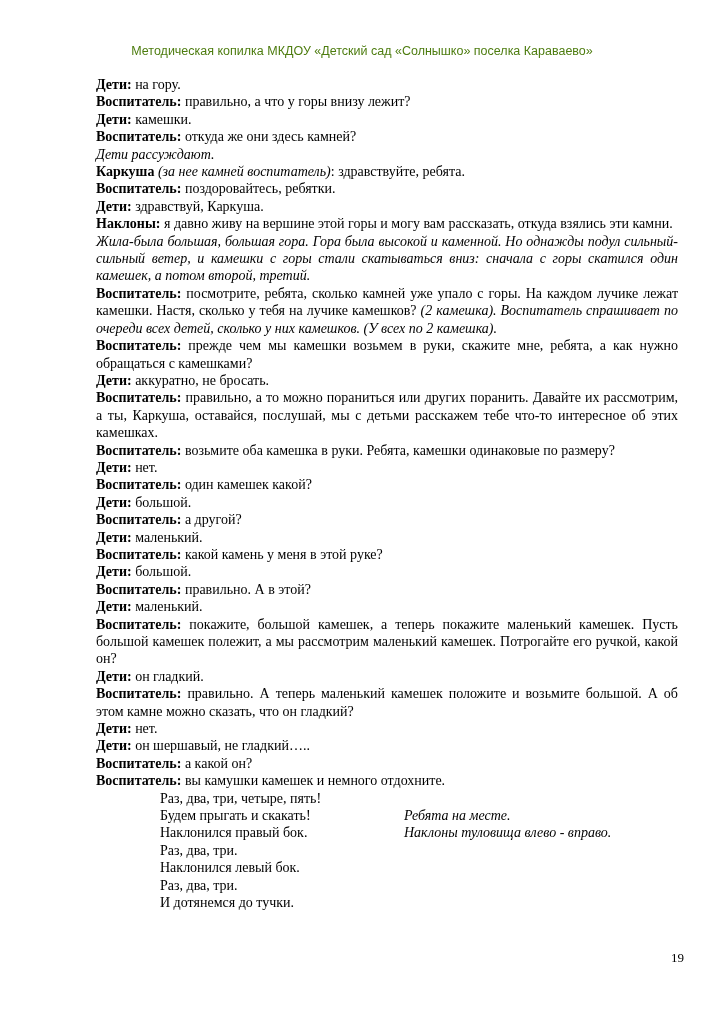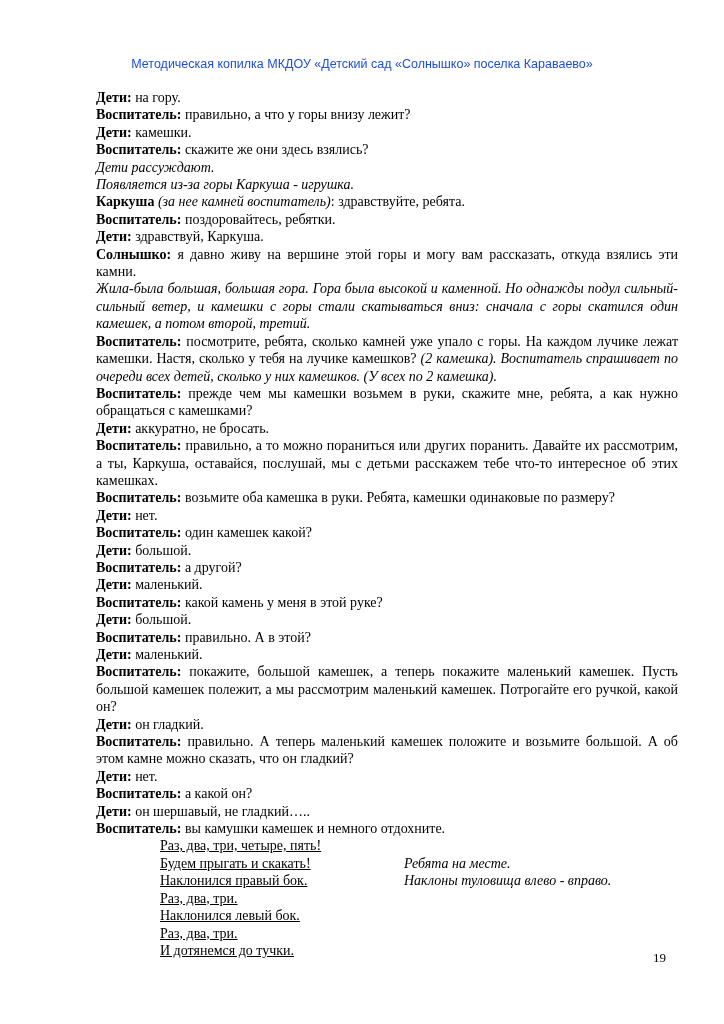--- a/index.html
+++ b/index.html
@@ -6,90 +6,89 @@
   .page {
     position: relative;
     width: 724px;
     height: 1024px;
     background: #ffffff;
     color: #000000;
     font-family: "Liberation Serif", serif;
     overflow: hidden;
   }
   .doc-header {
-    padding-top: 57px;
+    padding-top: 44px;
     text-align: center;
     font-family: "Liberation Sans", sans-serif;
     font-size: 12.5px;
     line-height: 15px;
-    color: #1d4ed8;
+    color: #4d7c0f;
   }
   .content {
     margin: 17px 46px 0 96px;
     font-size: 14px;
     line-height: 17.4px;
   }
   p.para { margin: 0; text-align: justify; }
   p.para.center { text-align: center; }
   .seg-b { font-weight: bold; }
   .seg-i { font-style: italic; }
   .exercise {
     margin: 0 46px 0 160px;
     font-size: 14px;
     line-height: 17.4px;
   }
   .ex-row { display: flex; }
-  .ex-line { flex: 0 0 244px; width: 244px; text-decoration: underline; }
+  .ex-line { flex: 0 0 244px; width: 244px; }
   .ex-action { font-style: italic; }
   .page-number {
     position: absolute;
-    right: 58px;
+    right: 40px;
     bottom: 58px;
     font-size: 13px;
     font-family: "Liberation Serif", serif;
   }
 </style>
 </head>
 <body>
 
 <div class="page">
   <div class="doc-header">Методическая копилка МКДОУ «Детский сад «Солнышко» поселка Караваево»</div>
 
   <div class="content" id="paragraphs">
       <p class="para"><span class="seg-b">Дети:</span><span class="seg-n"> на гору.</span></p>
       <p class="para"><span class="seg-b">Воспитатель:</span><span class="seg-n"> правильно, а что у горы внизу лежит?</span></p>
       <p class="para"><span class="seg-b">Дети:</span><span class="seg-n"> камешки.</span></p>
-      <p class="para"><span class="seg-b">Воспитатель:</span><span class="seg-n"> скажите же они здесь взялись?</span></p>
+      <p class="para"><span class="seg-b">Воспитатель:</span><span class="seg-n"> откуда же они здесь камней?</span></p>
       <p class="para"><span class="seg-i">Дети рассуждают.</span></p>
-      <p class="para"><span class="seg-i">Появляется из-за горы Каркуша - игрушка.</span></p>
       <p class="para"><span class="seg-b">Каркуша </span><span class="seg-i">(за нее камней воспитатель)</span><span class="seg-n">: здравствуйте, ребята.</span></p>
       <p class="para"><span class="seg-b">Воспитатель:</span><span class="seg-n"> поздоровайтесь, ребятки.</span></p>
       <p class="para"><span class="seg-b">Дети:</span><span class="seg-n"> здравствуй, Каркуша.</span></p>
-      <p class="para"><span class="seg-b">Солнышко:</span><span class="seg-n"> я давно живу на вершине  этой горы и могу вам рассказать, откуда взялись эти камни.</span></p>
+      <p class="para"><span class="seg-b">Наклоны:</span><span class="seg-n"> я давно живу на вершине  этой горы и могу вам рассказать, откуда взялись эти камни.</span></p>
       <p class="para"><span class="seg-i">Жила-была большая, большая гора. Гора была высокой и каменной. Но однажды подул сильный-сильный ветер, и камешки с горы стали скатываться вниз: сначала с горы скатился один камешек, а потом второй, третий.</span></p>
       <p class="para"><span class="seg-b">Воспитатель:</span><span class="seg-n"> посмотрите, ребята, сколько камней уже упало с горы. На каждом лучике лежат камешки. Настя, сколько у тебя на лучике камешков? </span><span class="seg-i">(2 камешка). Воспитатель спрашивает по очереди всех детей, сколько у них камешков. (У всех по 2 камешка).</span></p>
       <p class="para"><span class="seg-b">Воспитатель:</span><span class="seg-n"> прежде чем мы камешки возьмем в руки, скажите мне, ребята, а как нужно обращаться  с камешками?</span></p>
       <p class="para"><span class="seg-b">Дети:</span><span class="seg-n"> аккуратно, не бросать.</span></p>
       <p class="para"><span class="seg-b">Воспитатель:</span><span class="seg-n"> правильно, а то можно пораниться или других поранить. Давайте их рассмотрим, а ты, Каркуша, оставайся, послушай, мы с детьми  расскажем тебе что-то интересное об этих камешках.</span></p>
       <p class="para"><span class="seg-b">Воспитатель:</span><span class="seg-n"> возьмите оба камешка в руки. Ребята,  камешки одинаковые по размеру?</span></p>
       <p class="para"><span class="seg-b">Дети:</span><span class="seg-n"> нет.</span></p>
       <p class="para"><span class="seg-b">Воспитатель:</span><span class="seg-n"> один камешек какой?</span></p>
       <p class="para"><span class="seg-b">Дети:</span><span class="seg-n"> большой.</span></p>
       <p class="para"><span class="seg-b">Воспитатель:</span><span class="seg-n"> а другой?</span></p>
       <p class="para"><span class="seg-b">Дети:</span><span class="seg-n"> маленький.</span></p>
       <p class="para"><span class="seg-b">Воспитатель:</span><span class="seg-n"> какой камень у меня в этой руке?</span></p>
       <p class="para"><span class="seg-b">Дети:</span><span class="seg-n"> большой.</span></p>
       <p class="para"><span class="seg-b">Воспитатель:</span><span class="seg-n"> правильно. А в этой?</span></p>
       <p class="para"><span class="seg-b">Дети:</span><span class="seg-n"> маленький.</span></p>
       <p class="para"><span class="seg-b">Воспитатель:</span><span class="seg-n"> покажите, большой камешек, а теперь покажите маленький камешек. Пусть большой камешек полежит, а мы рассмотрим маленький камешек. Потрогайте его ручкой, какой он?</span></p>
       <p class="para"><span class="seg-b">Дети:</span><span class="seg-n"> он гладкий.</span></p>
       <p class="para"><span class="seg-b">Воспитатель:</span><span class="seg-n"> правильно. А теперь маленький камешек положите и возьмите большой. А об этом камне можно сказать, что он гладкий?</span></p>
       <p class="para"><span class="seg-b">Дети:</span><span class="seg-n"> нет.</span></p>
+      <p class="para"><span class="seg-b">Дети:</span><span class="seg-n"> он шершавый, не гладкий…..</span></p>
       <p class="para"><span class="seg-b">Воспитатель:</span><span class="seg-n"> а какой он?</span></p>
-      <p class="para"><span class="seg-b">Дети:</span><span class="seg-n"> он шершавый, не гладкий…..</span></p>
       <p class="para"><span class="seg-b">Воспитатель:</span><span class="seg-n"> вы камушки камешек и немного отдохните.</span></p>
     </div>
 
   <div class="exercise" id="exercise">
       <div class="ex-row">
         <div class="ex-line">Раз, два, три, четыре, пять!</div>
         <div class="ex-action"></div>
       </div>
       <div class="ex-row">
         <div class="ex-line">Будем прыгать и скакать!</div>

